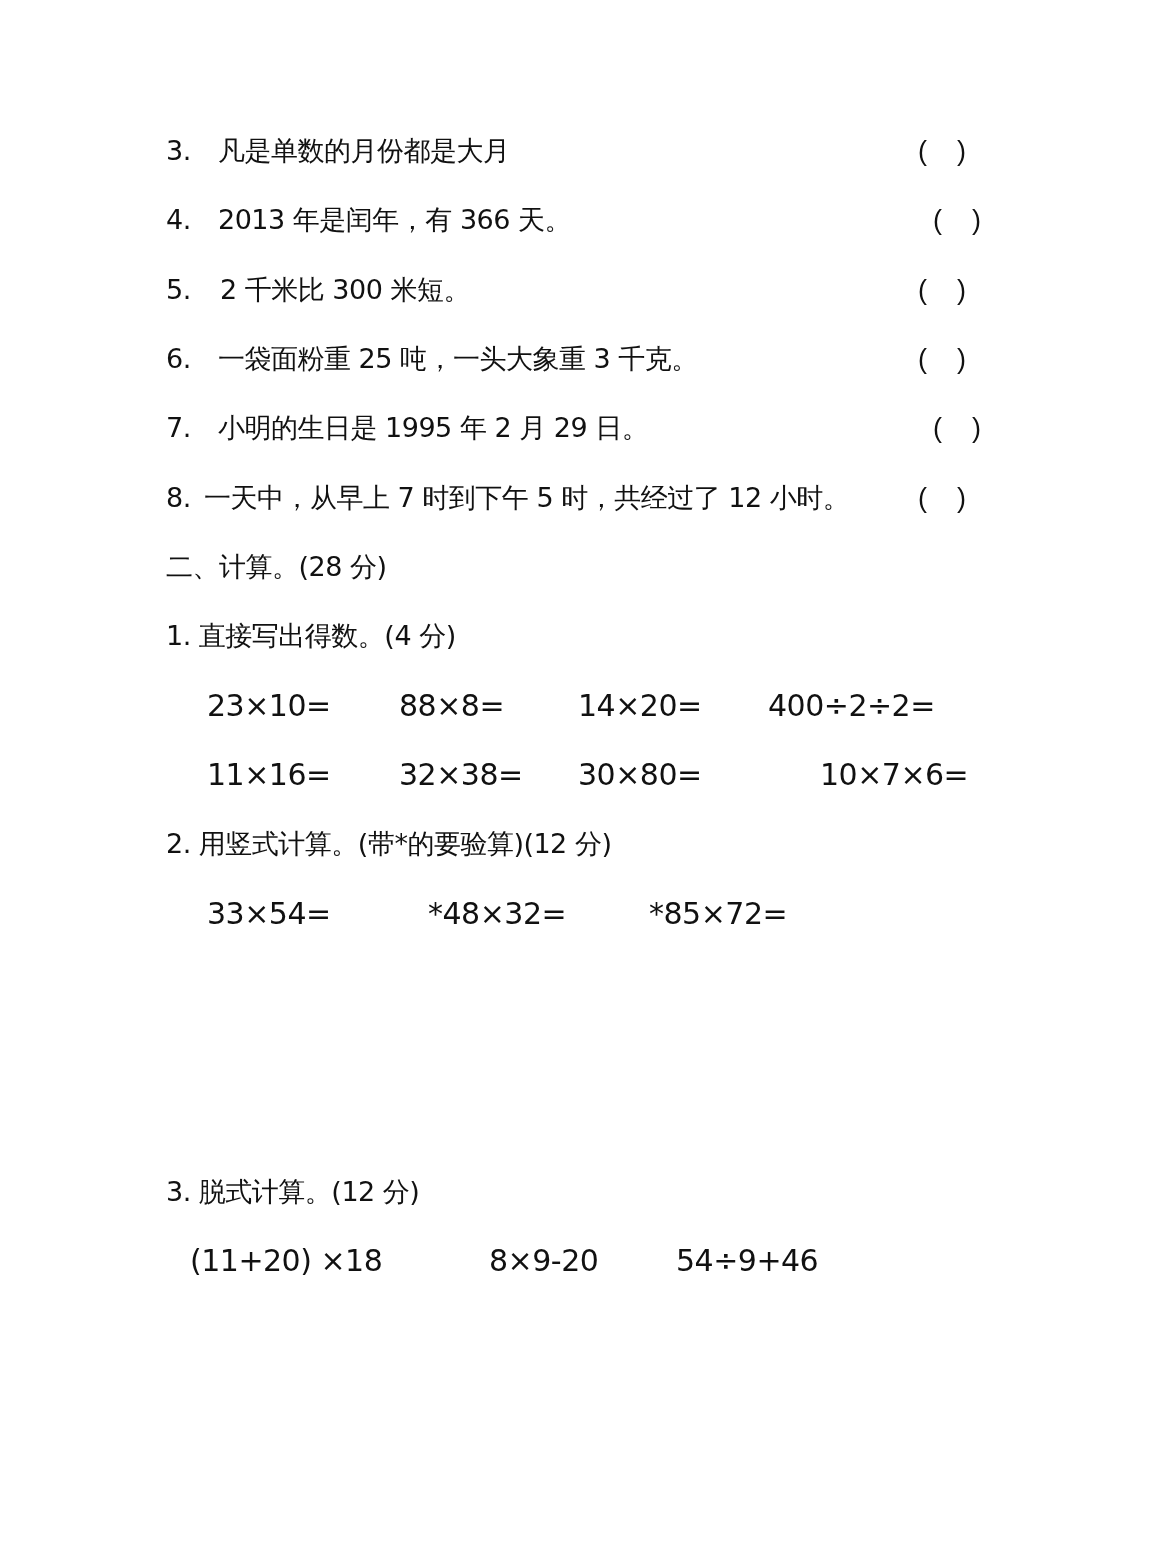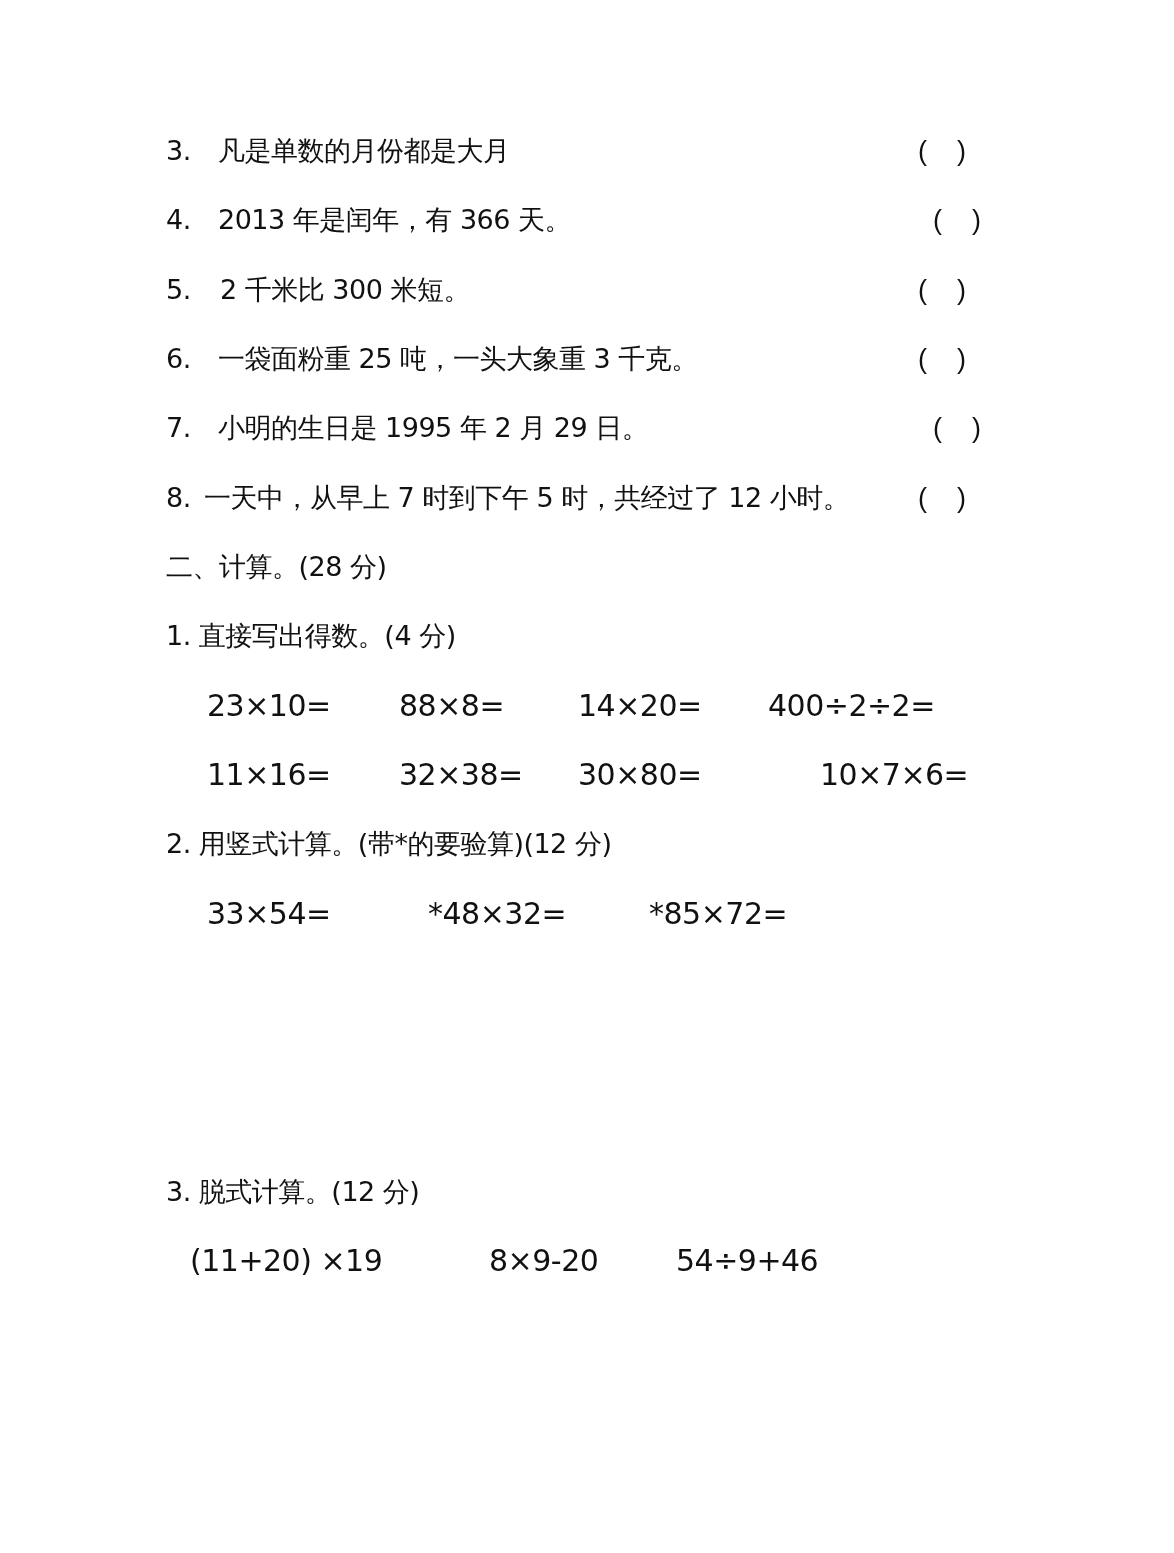--- a/index.html
+++ b/index.html
@@ -88,15 +88,15 @@
 <div class="expr" style="left:796px; top:757px;margin-left:24px;">10×7×6=</div>
 
 <div class="line" style="left:166px; top:826px;">2. 用竖式计算。(带*的要验算)(12 分)</div>
 
 <div class="expr" style="left:207px; top:896px;">33×54=</div>
 <div class="expr" style="left:428px; top:896px;">*48×32=</div>
 <div class="expr" style="left:649px; top:896px;">*85×72=</div>
 
 <div class="line" style="left:166px; top:1174px;">3. 脱式计算。(12 分)</div>
 
-<div class="expr" style="left:190px; top:1243px;">(11+20) ×19</div>
+<div class="expr" style="left:190px; top:1243px;">(11+20) ×18</div>
 <div class="expr" style="left:489px; top:1243px;">8×9-20</div>
 <div class="expr" style="left:676px; top:1243px;">54÷9+46</div>
 
 </body></html>

